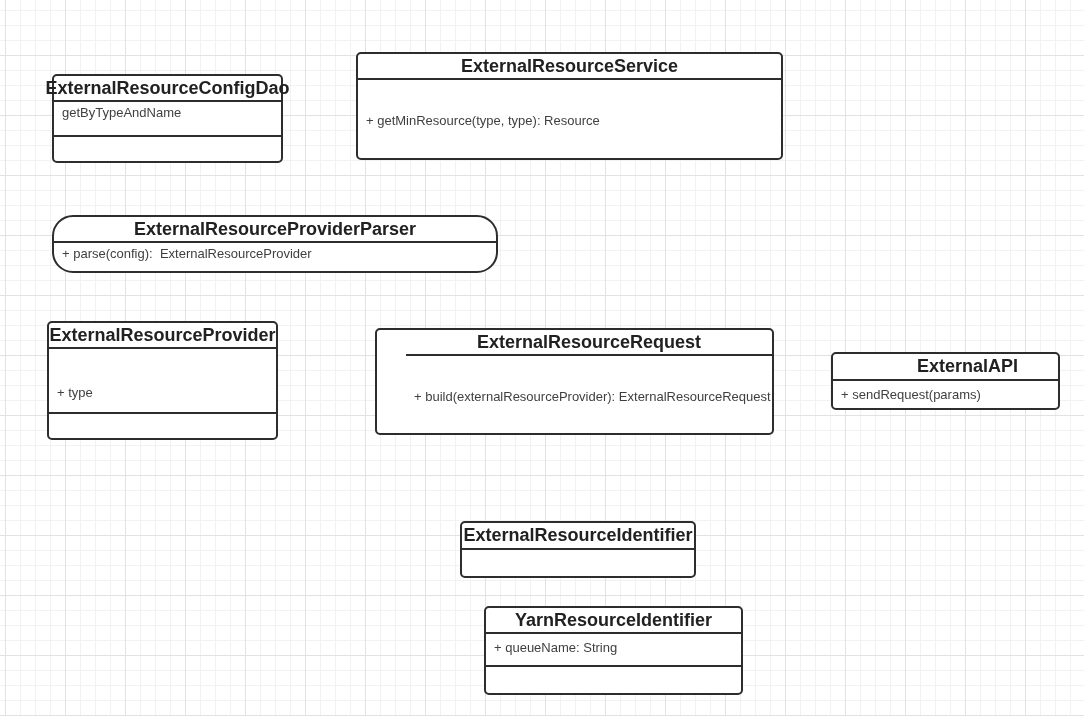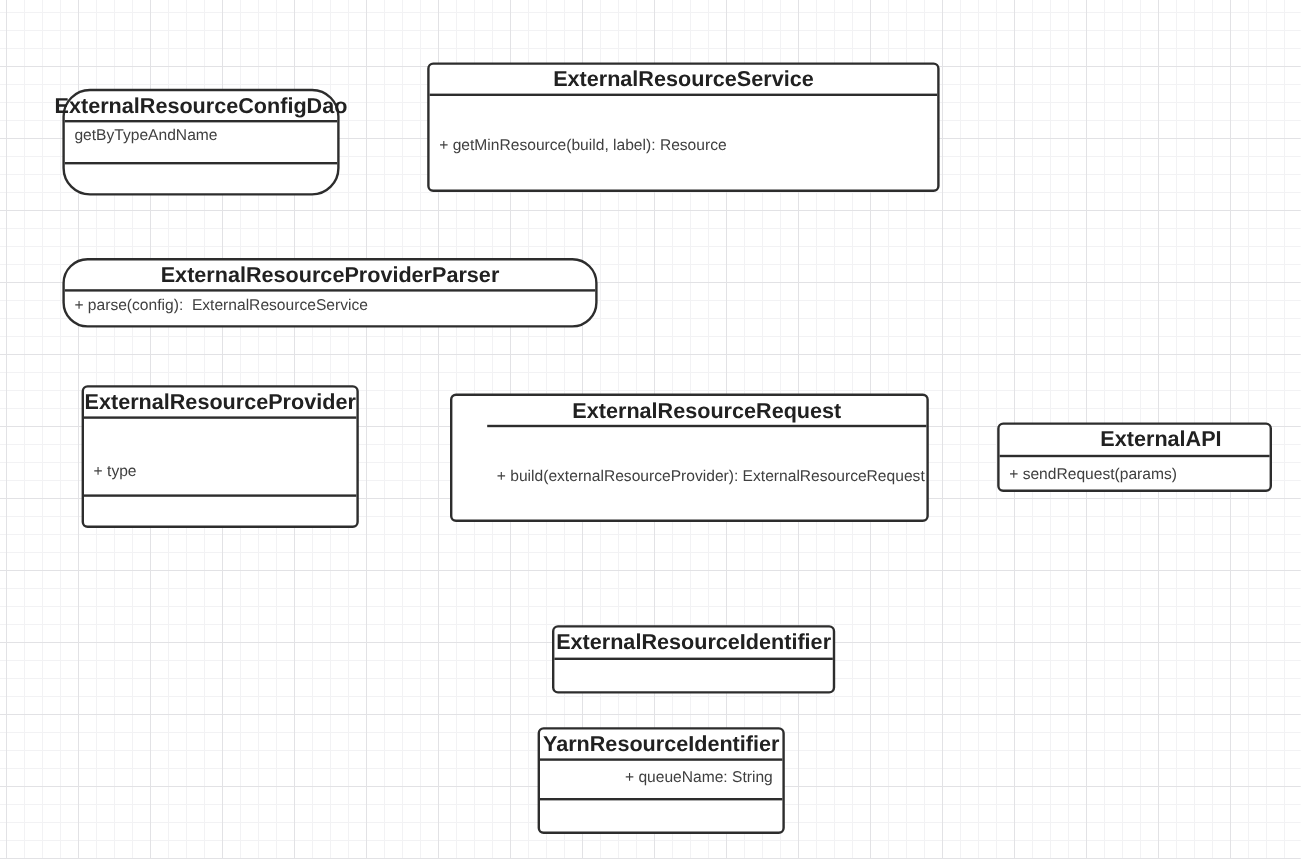--- a/index.html
+++ b/index.html
@@ -54,43 +54,43 @@
     border-top: 2px solid #2d2d2d;
   }
   .uml-sec.grow { flex: 1 1 auto; }
   .member { display: block; }
 </style>
 </head>
 <body>
 
 <div class="canvas">
 
-  <div class="uml-class" style="left:52px; top:74px; width:231px; height:89px;border-radius:23px;">
+  <div class="uml-class" style="left:52px; top:74px; width:231px; height:89px;">
     <div class="uml-title" style="height:26px;">ExternalResourceConfigDao</div>
     <div class="uml-sec grow"><span class="member">getByTypeAndName</span></div>
     <div class="uml-sec" style="flex:0 0 26px;"></div>
   </div>
 
   <div class="uml-class" style="left:356px; top:52px; width:427px; height:108px;">
     <div class="uml-title" style="height:26px;">ExternalResourceService</div>
     <div class="uml-sec grow" style="padding-top:2px;">
-      <span class="member"><span>+ getMinResource(build, label): Resource</span></span>
+      <span class="member"><span>+ getMinResource(type, type): Resource</span></span>
       
       
       
       
     </div>
   </div>
 
   <div class="uml-class" style="left:52px; top:215px; width:446px; height:58px;border-radius:21px;">
     <div class="uml-title" style="height:26px;">ExternalResourceProviderParser</div>
-    <div class="uml-sec grow"><span class="member">+ parse(config):  ExternalResourceService</span></div>
+    <div class="uml-sec grow"><span class="member">+ parse(config):  ExternalResourceProvider</span></div>
   </div>
 
-  <div class="uml-class" style="left:47px; top:321px; width:231px; height:119px;margin-left:21px;">
+  <div class="uml-class" style="left:47px; top:321px; width:231px; height:119px;">
     <div class="uml-title" style="height:26px;">ExternalResourceProvider</div>
     <div class="uml-sec grow" style="line-height:16.5px;">
       <span class="member">+ type</span>
       
       
       
     </div>
     <div class="uml-sec" style="flex:0 0 26px;"></div>
   </div>
 
@@ -108,19 +108,19 @@
   <div class="uml-class" style="left:831px; top:352px; width:229px; height:58px;">
     <div class="uml-title" style="height:27px;padding-left:44px;">ExternalAPI</div>
     <div class="uml-sec grow" style="display:flex; align-items:center;"><span class="member">+ sendRequest(params)</span></div>
   </div>
 
   <div class="uml-class" style="left:460px; top:521px; width:236px; height:57px;">
     <div class="uml-title" style="height:27px;">ExternalResourceIdentifier</div>
     <div class="uml-sec grow"></div>
   </div>
 
-  <div class="uml-class" style="left:448px; top:606px; width:206px; height:89px;text-align:right;">
+  <div class="uml-class" style="left:484px; top:606px; width:259px; height:89px;">
     <div class="uml-title" style="height:26px;">YarnResourceIdentifier</div>
     <div class="uml-sec grow" style="padding-top:6px;"><span class="member">+ queueName: String</span></div>
     <div class="uml-sec" style="flex:0 0 28px;"></div>
   </div>
 
 </div>
 
 </body></html>

